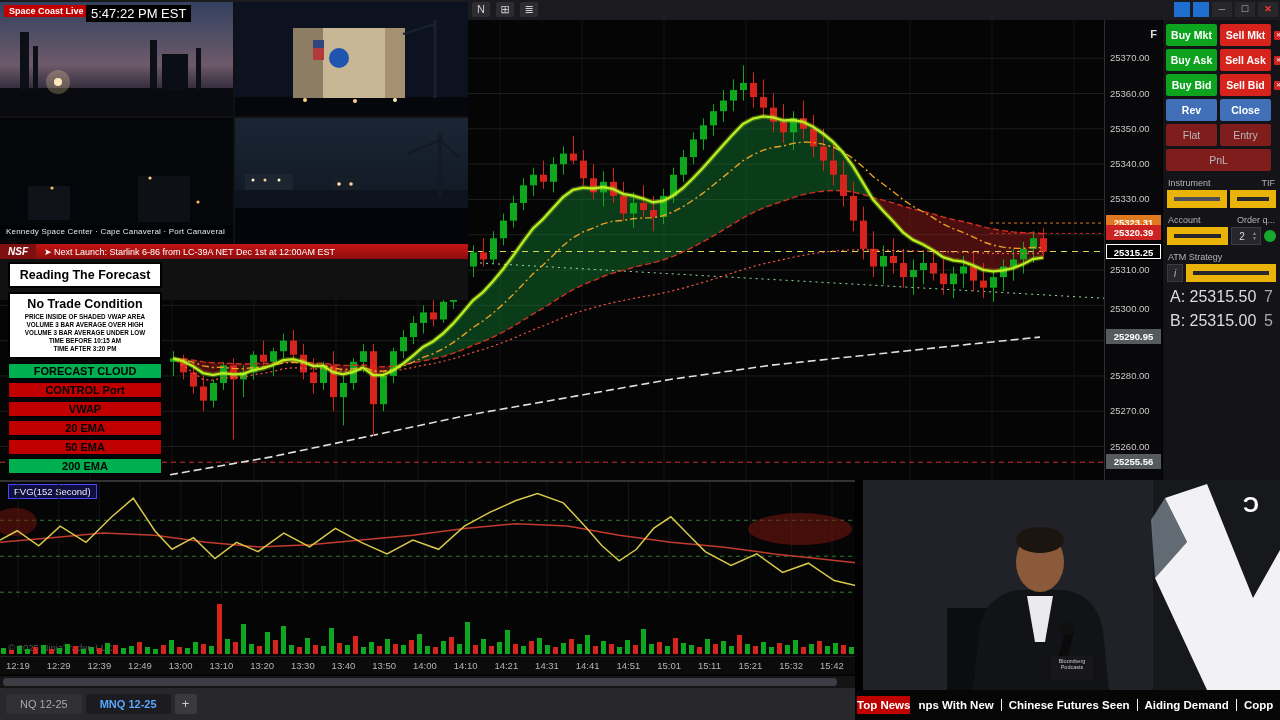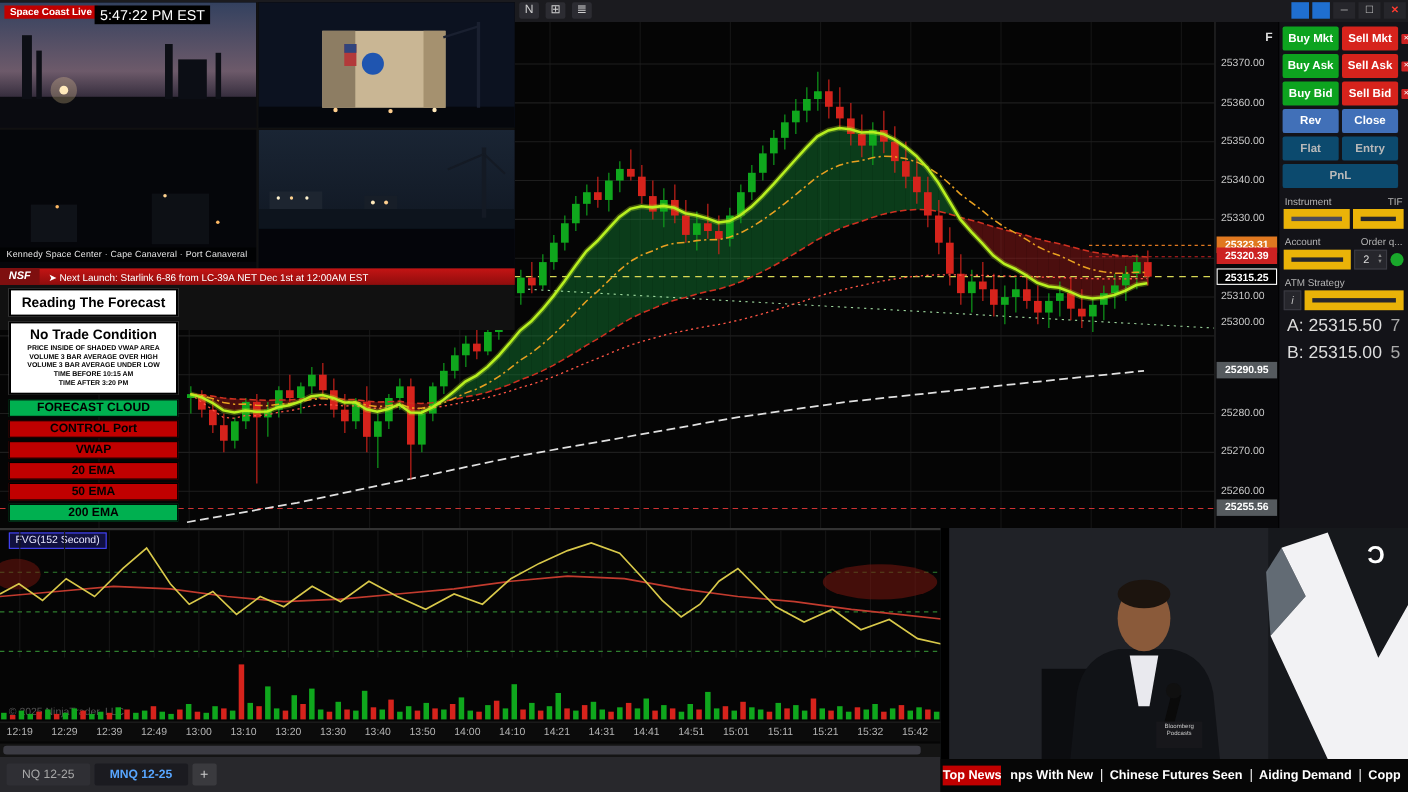--- a/index.html
+++ b/index.html
@@ -67,21 +67,21 @@
   .tab.active{background:#1b1b20;color:#58a6ff;font-weight:bold;}
   #tab-add{width:22px;height:20px;background:#3a3a3e;color:#ccc;text-align:center;line-height:20px;border-radius:2px;font-size:13px;}
 
   
   #dom-panel{position:absolute;left:1162px;top:20px;width:118px;height:462px;background:#131318;border-left:1px solid #000;padding:4px 3px;}
   .dom-grid{display:grid;grid-template-columns:51px 51px 9px;gap:3px;align-items:center;}
   .btn{height:22px;border:none;border-radius:2px;color:#fff;font-size:10.5px;font-weight:bold;white-space:nowrap;overflow:hidden;padding:0 3px;text-align:center;}
   .btn.buy{background:var(--buy-green,#0da31f);}
   .btn.sell{background:var(--sell-red,#d6231c);}
   .btn.rev{background:var(--action-blue,#4170b8);}
-  .btn.flatbtn{background:#0c4a6e;color:#b9b9b9;font-weight:bold;}
+  .btn.flatbtn{background:#7f1d1d;color:#b9b9b9;font-weight:normal;}
   .mini-x{width:9px;height:9px;background:#c22;color:#fff;font-size:6px;line-height:9px;text-align:center;border-radius:1px;}
   .pnl{grid-column:1 / span 2;}
   .dom-labels{display:flex;justify-content:space-between;color:#b5b5b5;font-size:9px;margin:7px 2px 2px;}
   .dom-row{display:flex;gap:3px;align-items:center;margin:0 1px;}
   .dd{background:#26262c;border:7px solid #eab308;color:#ccc;font-size:9px;height:18px;line-height:16px;padding:0 3px;white-space:nowrap;overflow:hidden;position:relative;flex:1;}
   .dd .caret{position:absolute;right:2px;top:0;color:#888;font-size:8px;}
   .dd.disabled{background:#4d4d58;color:#1d1d24;font-weight:bold;}
   .qtybox{width:30px;height:18px;background:#26262c;border:1px solid #3a3a42;color:#ddd;font-size:10px;display:flex;align-items:center;}
   .qtybox .num{flex:1;text-align:center;}
   .qtybox .arrows{width:8px;color:#888;font-size:5px;line-height:5px;}
@@ -425,21 +425,21 @@
 
   <div id="priceAxis">
     <div id="f-badge">F</div>
   <div class="tick" style="top: 32.24px;">25370.00</div>
       <div class="tick" style="top: 67.54px;">25360.00</div>
       <div class="tick" style="top: 102.84px;">25350.00</div>
       <div class="tick" style="top: 138.14px;">25340.00</div>
       <div class="tick" style="top: 173.44px;">25330.00</div>
       <div class="tick" style="top: 208.74px;">25320.00</div>
       <div class="tick" style="top: 244.04px;">25310.00</div>
-      <div class="tick" style="top: 267px;">25300.00</div>
+      <div class="tick" style="top: 283px;">25300.00</div>
       <div class="tick" style="top: 314.64px;">25290.00</div>
       <div class="tick" style="top: 349.94px;">25280.00</div>
       <div class="tick" style="top: 385.24px;">25270.00</div>
       <div class="tick" style="top: 420.54px;">25260.00</div>
       <div class="marker" style="top: 195.056px; background: rgb(224, 120, 32);">25323.31</div>
       <div class="marker" style="top: 205.363px; background: rgb(204, 34, 34);">25320.39</div>
       <div class="marker" style="top: 223.507px; background: rgb(0, 0, 0); border: 1px solid rgb(255, 255, 255);">25315.25</div>
       <div class="marker" style="top: 309.286px; background: rgb(85, 90, 94);">25290.95</div>
       <div class="marker" style="top: 434.213px; background: rgb(85, 90, 94);">25255.56</div>
     </div>

